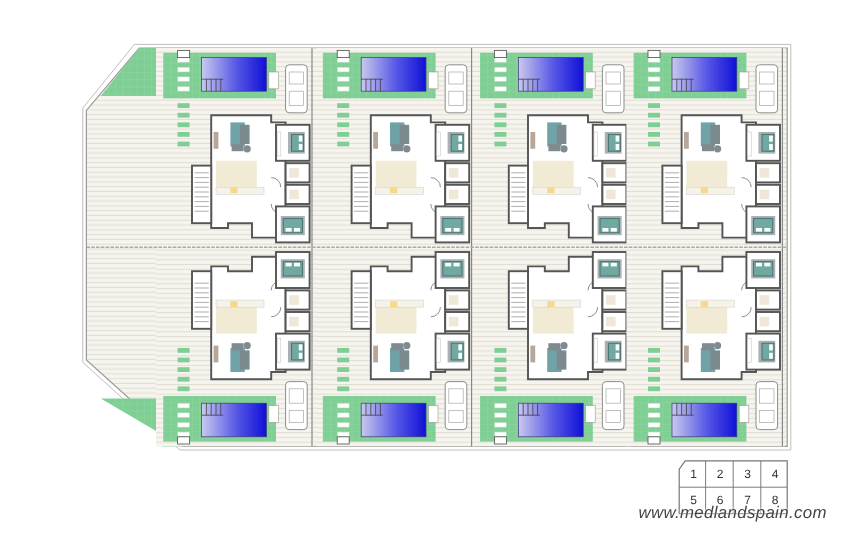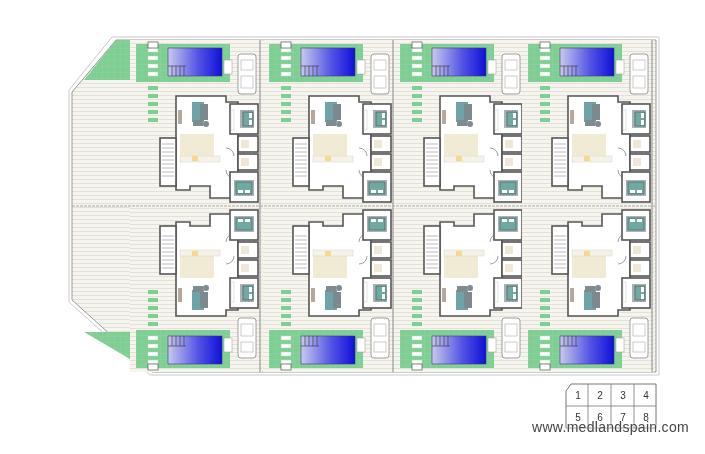--- a/index.html
+++ b/index.html
@@ -6,21 +6,21 @@
   body{width:705px;height:454px;position:relative;overflow:hidden;font-family:"Liberation Sans",sans-serif;}
   .site{position:absolute;left:0;top:0;width:705px;height:454px;}
   .thin{fill:none;stroke:#888;stroke-width:0.8;}
   .room{fill:#ffffff;stroke:#555;stroke-width:1.6;}
   .bed{fill:#6fa9a1;stroke:#4a6e6a;stroke-width:0.8;}
   .sofa{fill:#7b8a8e;}
   .kitchen{fill:#f1ebd6;}
   .stone{fill:#ffffff;stroke:#a8d8b4;stroke-width:0.5;}
   .key{position:absolute;left:563px;top:383px;width:94px;height:46px;}
   .key-cell{position:absolute;width:22px;height:22px;font-size:10px;color:#333;display:flex;align-items:center;justify-content:center;}
-  .watermark{position:absolute;left:532px;top:419px;font-size:14px;color:#444;letter-spacing:0.3px;font-family:"Liberation Sans",sans-serif;text-shadow:0 0 2px #fff,0 0 2px #fff;}
+  .watermark{position:absolute;left:532px;top:419px;font-size:14px;font-style:italic;color:#444;letter-spacing:0.3px;font-family:"Liberation Sans",sans-serif;text-shadow:0 0 2px #fff,0 0 2px #fff;}
 </style>
 </head>
 <body>
 
 <svg class="site" viewBox="0 0 705 454" xmlns="http://www.w3.org/2000/svg">
   <defs>
     <linearGradient id="poolGrad" x1="0" x2="1" y1="0" y2="0">
       <stop offset="0" stop-color="#c9c9ee"></stop>
       <stop offset="0.55" stop-color="#5555e6"></stop>
       <stop offset="1" stop-color="#1010d8"></stop>

